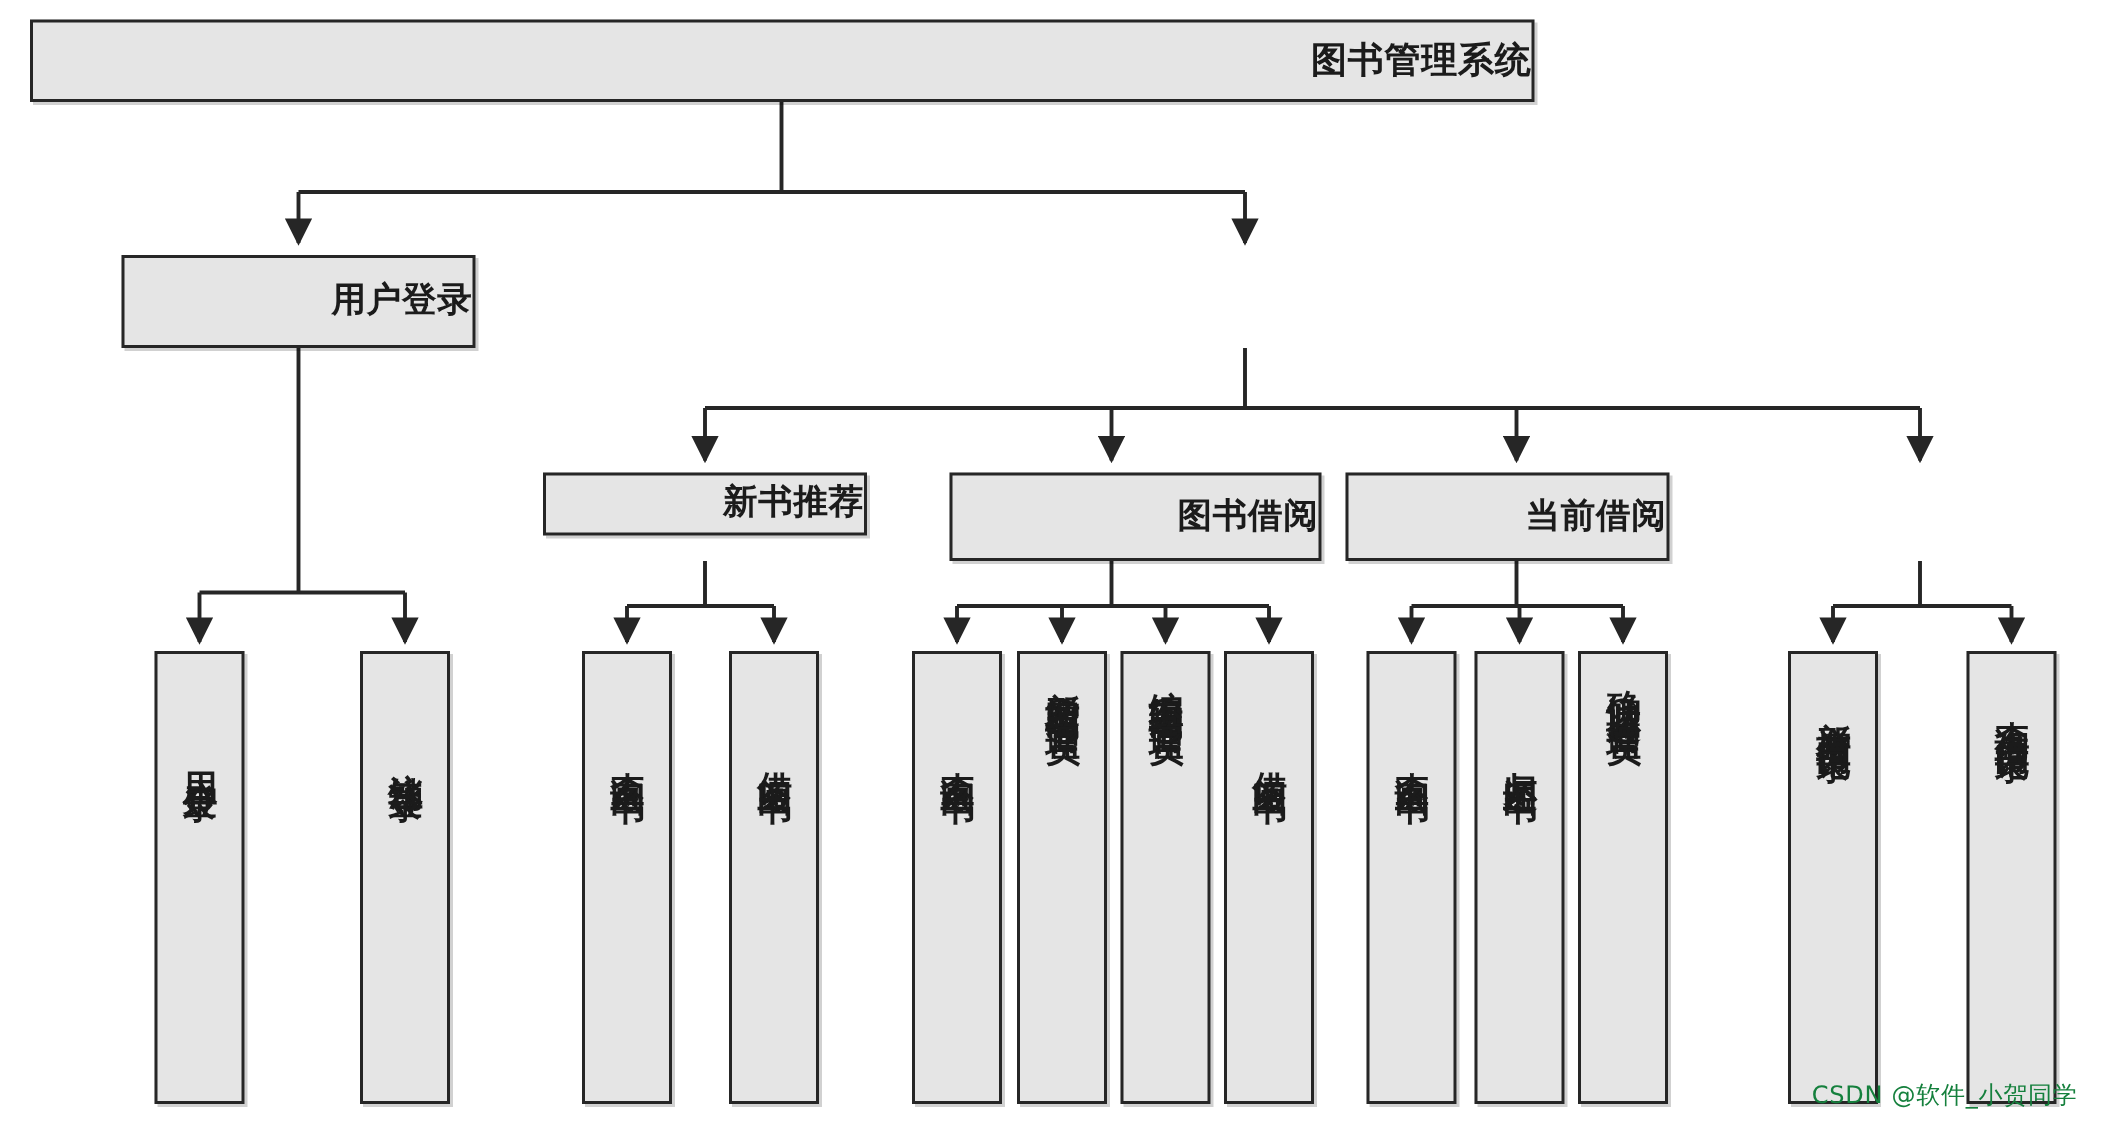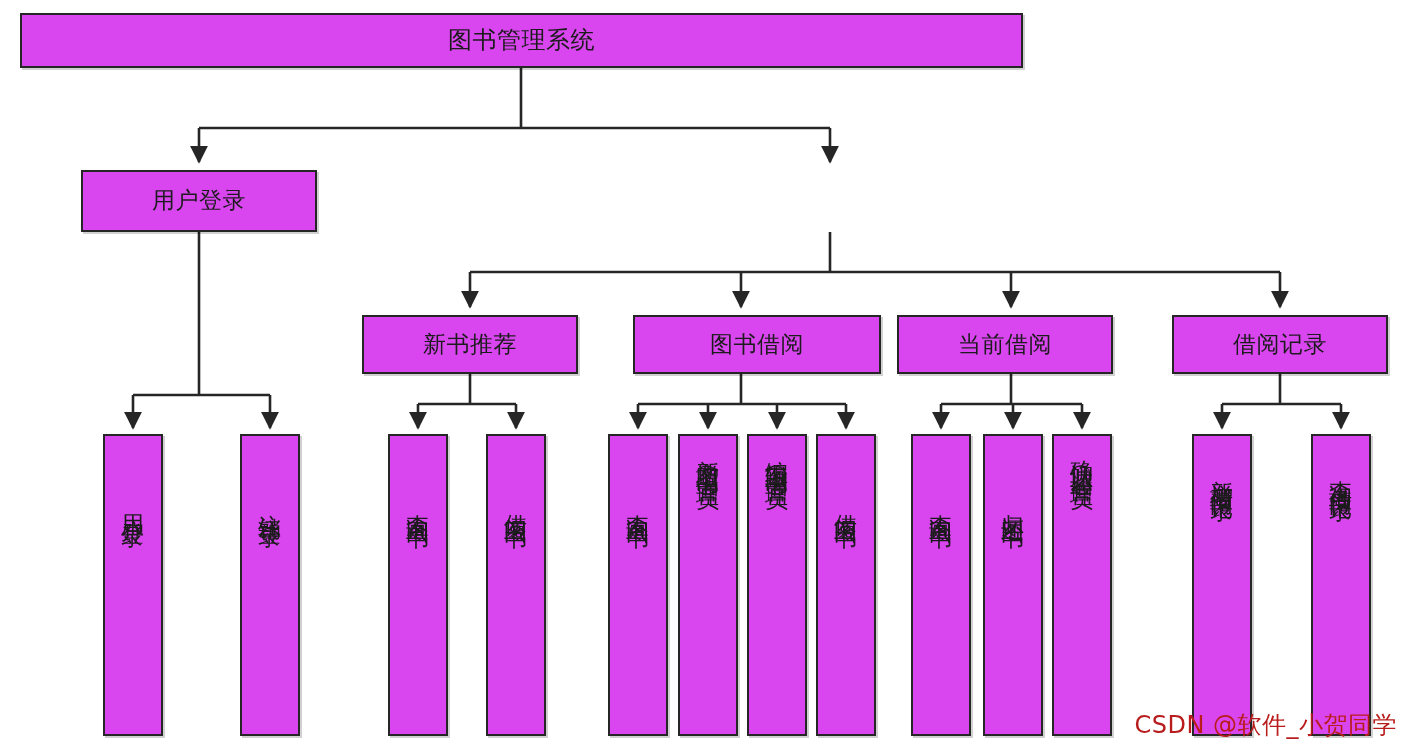--- a/index.html
+++ b/index.html
@@ -21,26 +21,27 @@
     position: absolute;
     left: 0;
     top: 0;
     width: 1405px;
     height: 747px;
   }
   .node {
     position: absolute;
     box-sizing: border-box;
     border: 2px solid #262626;
-    background: #d946ef;
+    background: #e5e5e5;
     display: flex;
     align-items: center;
-    justify-content: center;
+    justify-content: flex-end;
     color: #1b1b1b;
     box-shadow: 2px 2px 0 rgba(0,0,0,0.18);
+    font-weight: bold;
   }
   .node .label {
     display: block;
     text-align: center;
     line-height: 1.18;
     letter-spacing: 0.5px;
   }
   .node.horiz .label {
     font-size: 23px;
   }
@@ -54,24 +55,24 @@
   .node.vert .label {
     writing-mode: vertical-rl;
     text-orientation: upright;
     font-size: 23px;
     letter-spacing: 4px;
     line-height: 1.05;
     margin: 0 auto;
   }
   .watermark {
     position: absolute;
-    right: 8px;
+    right: 20px;
     bottom: 6px;
-    font-size: 24px;
-    color: #b91c1c;
+    font-size: 16px;
+    color: #15803d;
     letter-spacing: 0.5px;
     white-space: nowrap;
     pointer-events: none;
   }
 </style>
 </head>
 <body>
 
 <div id="canvas">
 
@@ -119,31 +120,28 @@
   </svg>
 
   <div class="node root horiz" style="left:20px; top:13px; width:1003px; height:55px;">
     <span class="label">图书管理系统</span>
   </div>
 
   <div class="node horiz" style="left:81px; top:170px; width:236px; height:62px;">
     <span class="label">用户登录</span>
   </div>
 
-  <div class="node horiz" style="left:362px; top:315px; width:216px; height:59px;">
+  <div class="node horiz" style="left:362px; top:315px; width:216px; height:42px;">
     <span class="label">新书推荐</span>
   </div>
   <div class="node horiz" style="left:633px; top:315px; width:248px; height:59px;">
     <span class="label">图书借阅</span>
   </div>
   <div class="node horiz" style="left:897px; top:315px; width:216px; height:59px;">
     <span class="label">当前借阅</span>
-  </div>
-  <div class="node horiz" style="left:1172px; top:315px; width:216px; height:59px;">
-    <span class="label">借阅记录</span>
   </div>
 
   <div class="node vert" style="left:103px; top:434px; width:60px; height:302px; padding-top:60px;">
     <span class="label">用户登录</span>
   </div>
   <div class="node vert" style="left:240px; top:434px; width:60px; height:302px; padding-top:60px;">
     <span class="label">注销登录</span>
   </div>
 
   <div class="node vert" style="left:388px; top:434px; width:60px; height:302px; padding-top:60px;">

